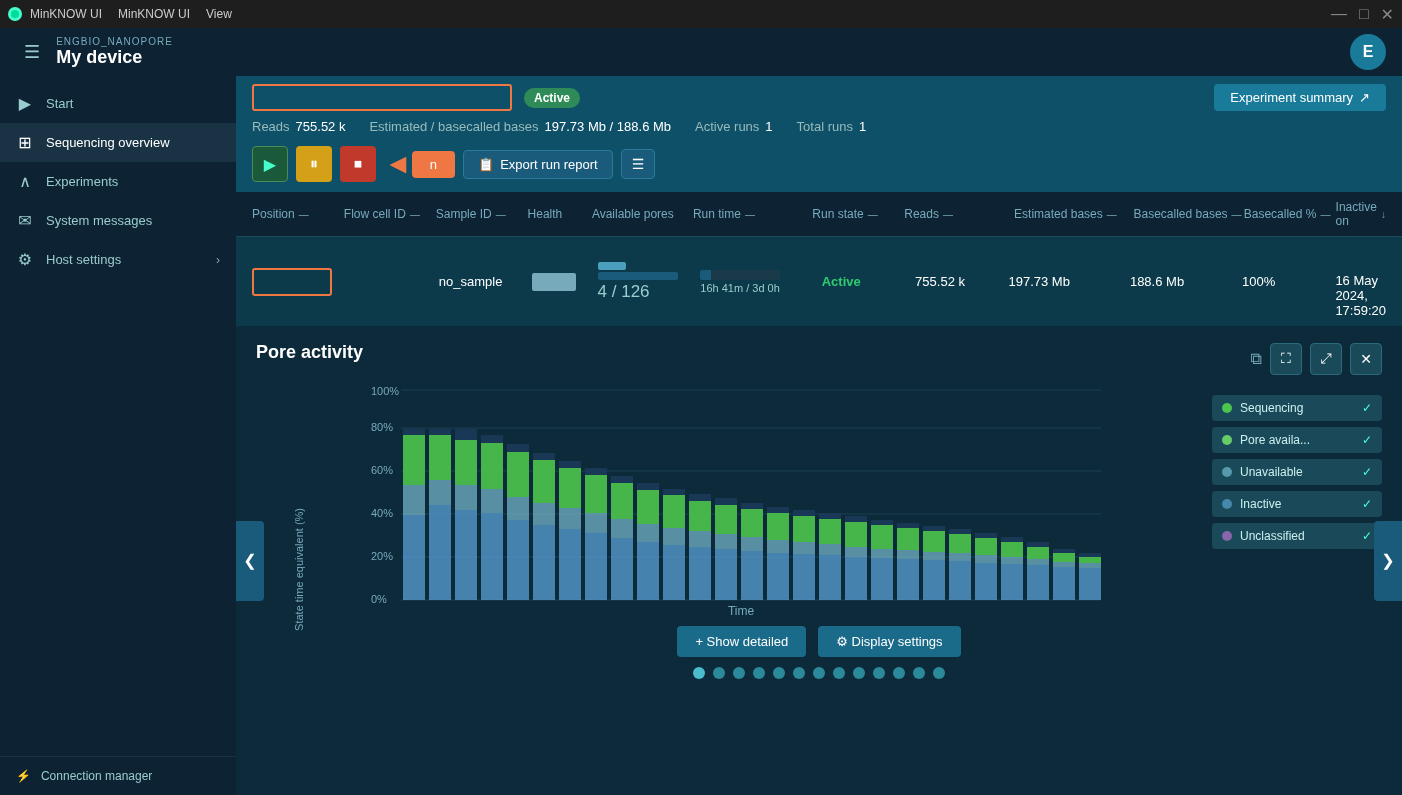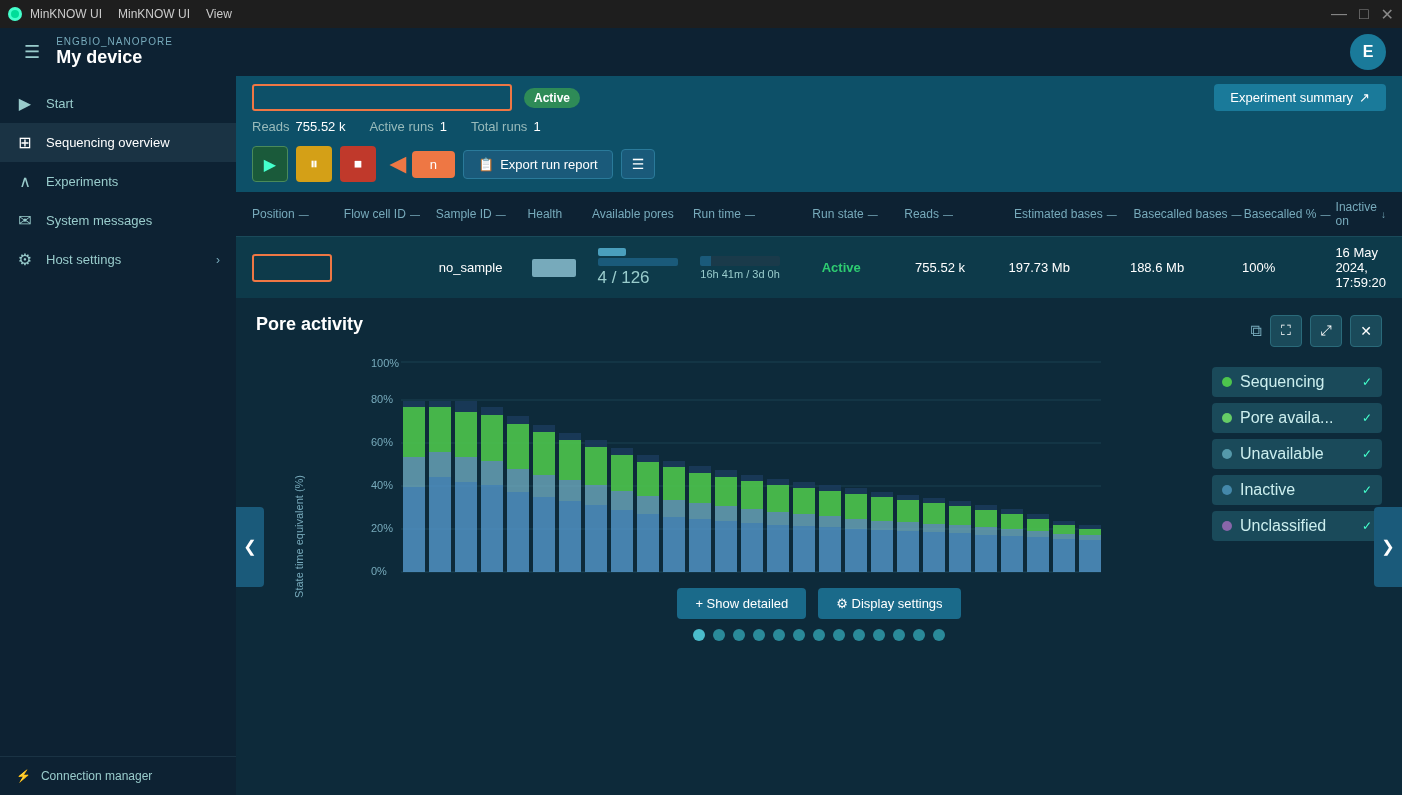--- a/index.html
+++ b/index.html
@@ -68,41 +68,41 @@
     .td-flow { width: 100px; }
     .td-sample { width: 100px; font-size: 13px; }
     .td-health { width: 70px; }
     .td-pores { width: 110px; }
     .td-runtime { width: 130px; }
     .td-runstate { width: 100px; }
     .td-reads { width: 100px; }
     .td-estbases { width: 130px; }
     .td-basecalled { width: 120px; }
     .td-basepct { width: 100px; }
-    .td-startedon { flex: 1; }
+    .td-startedon { flex: 1; margin-top: 28px; }
 
     .pos-input { background: transparent; border: 2px solid #e74; border-radius: 3px; color: transparent; width: 80px; height: 28px; }
     .health-bar { width: 44px; height: 18px; background: #7ab; border-radius: 2px; }
     .pores-bar-container { display: flex; flex-direction: column; gap: 2px; }
     .pores-bar { height: 8px; border-radius: 2px; }
     .pores-bar-fill { background: #4a9fbd; width: 28px; }
     .pores-bar-bg { background: #1a5a7a; width: 80px; }
     .pores-count { font-size: 17px; color: #9cc; }
     .runtime-bar-container { display: flex; flex-direction: column; gap: 2px; }
     .runtime-text { font-size: 11px; color: #9cc; }
     .active-text { color: #2ecc71; font-weight: bold; }
 
     
     .chart-section { flex: 1; background: #0d2a3a; padding: 16px 20px; position: relative; overflow: hidden; }
     .chart-title { font-size: 18px; font-weight: bold; color: #fff; margin-bottom: 12px; }
     .chart-ctrl-btn { background: #1a4a5a; color: #fff; border: 1px solid #2a6a7a; width: 32px; height: 32px; border-radius: 4px; cursor: pointer; display: flex; align-items: center; justify-content: center; font-size: 14px; }
 
     .legend-item { background: #1a4a5a; border-radius: 4px; padding: 6px 10px; display: flex; align-items: center; gap: 8px; cursor: pointer; }
     .legend-dot { width: 10px; height: 10px; border-radius: 50%; }
-    .legend-label { flex: 1; font-size: 16px; color: #cee; }
+    .legend-label { flex: 1; font-size: 12px; color: #cee; }
     .legend-check { color: #4fc; font-size: 12px; }
     .x-axis-label { text-align: center; font-size: 12px; color: #7ab; margin-top: 4px; }
     .show-detailed-btn { background: #1a6a8a; color: #fff; border: none; padding: 8px 18px; border-radius: 4px; cursor: pointer; font-size: 13px; }
     .display-settings-btn { background: #1a6a8a; color: #fff; border: none; padding: 8px 18px; border-radius: 4px; cursor: pointer; font-size: 13px; }
 
     .carousel-dots { display: flex; justify-content: center; gap: 8px; padding: 6px; }
     .dot { width: 12px; height: 12px; border-radius: 50%; background: #2a8a9a; cursor: pointer; }
     .dot.active { background: #4abccc; }
 
     .carousel-prev, .carousel-next { position: absolute; top: 50%; transform: translateY(-50%); background: #1a6a8a; color: #fff; border: none; width: 28px; height: 60px; border-radius: 4px; cursor: pointer; font-size: 16px; }
@@ -188,20 +188,24 @@
         <span class="active-badge">Active</span>
         <button class="experiment-summary-btn">
           <span>Experiment summary</span>
           <span>↗</span>
         </button>
       </div>
       <div class="stats-row">
         <div class="stat-item">
           <span class="stat-label">Reads</span>
           <span class="stat-value">755.52 k</span>
+        </div>
+        <div class="stat-item">
+          <span class="stat-label">Estimated / basecalled bases</span>
+          <span class="stat-value">197.73 Mb / 188.6 Mb</span>
         </div>
         <div class="stat-item">
           <span class="stat-label">Active runs</span>
           <span class="stat-value">1</span>
         </div>
         <div class="stat-item">
           <span class="stat-label">Total runs</span>
           <span class="stat-value">1</span>
         </div>
       </div>
@@ -472,20 +476,21 @@
 
             <text x="32" y="230" fill="#7ab" font-size="10">25m</text>
             <text x="130" y="230" fill="#7ab" font-size="10">2h 30m</text>
             <text x="240" y="230" fill="#7ab" font-size="10">4h 35m</text>
             <text x="350" y="230" fill="#7ab" font-size="10">6h 40m</text>
             <text x="460" y="230" fill="#7ab" font-size="10">8h 45m</text>
             <text x="570" y="230" fill="#7ab" font-size="10">10h 50m</text>
             <text x="660" y="230" fill="#7ab" font-size="10">12h 55m</text>
             <text x="720" y="230" fill="#7ab" font-size="10">15h</text>
           </svg>
+          <div class="x-axis-label" style="color:#7ab; font-size:12px; text-align:center; margin-top:-4px;">Time</div>
         </div>
 
         <div style="width:170px; display:flex; flex-direction:column; gap:6px; padding-top:10px;">
           <div class="legend-item">
             <div class="legend-dot" style="background:#4dc44d;"></div>
             <span class="legend-label">Sequencing</span>
             <span class="legend-check">✓</span>
           </div>
           <div class="legend-item">
             <div class="legend-dot" style="background:#66cc66;"></div>

